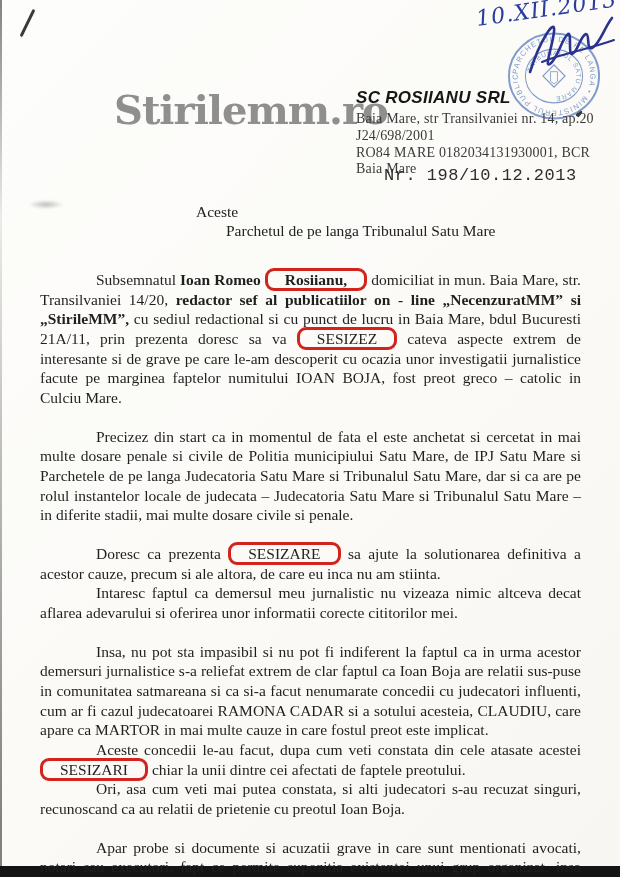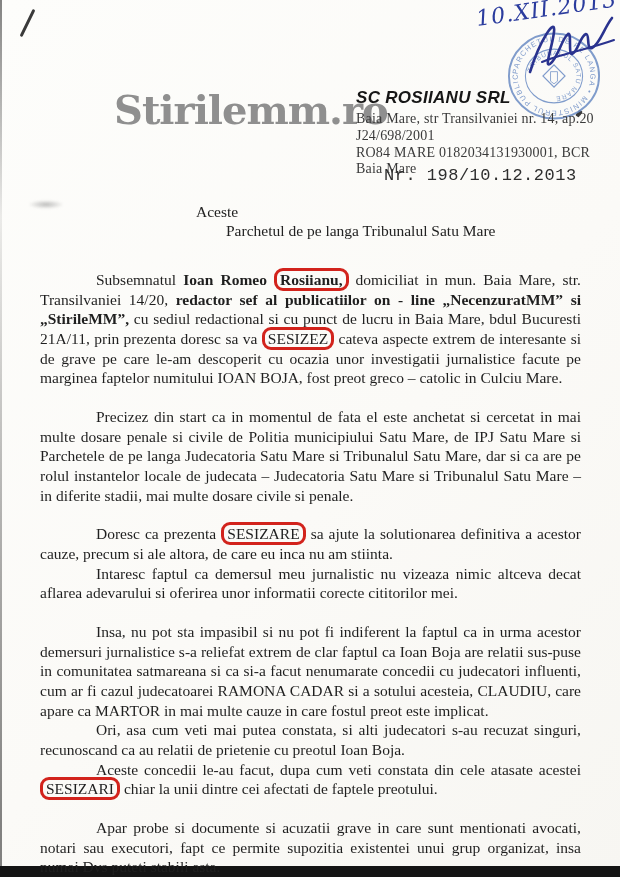--- a/index.html
+++ b/index.html
@@ -51,21 +51,21 @@
     font-size:17px;color:#2e2e2e;letter-spacing:.5px;}
   
   .recipient{position:absolute;left:196px;top:203px;font-size:15.5px;color:#222;}
   .recipient .line2{margin-left:30px;margin-top:1px;}
   
   .body-text{position:absolute;left:40px;top:251px;width:541px;}
   .para{margin:0;text-align:justify;text-indent:56px;font-size:15.5px;line-height:1.27;color:#1f1f1f;}
   .para.spaced{margin-top:19px;}
   .bold{font-weight:bold;}
   .circled{
-    border:3px solid #d2231c;border-radius:9px;padding:0 3px;
+    border:3px solid #d2231c;border-radius:9px;padding:0 17px;
     -webkit-box-decoration-break:clone;box-decoration-break:clone;
   }
 </style>
 </head>
 <body>
 
 <div class="page">
 
   <div class="pen-stroke"></div>
   <div class="smudge"></div>
@@ -120,18 +120,18 @@
     <div class="line1">Aceste</div>
     <div class="line2">Parchetul de pe langa Tribunalul Satu Mare</div>
   </div>
 
   <div class="body-text">
       <p class="para spaced"><span>Subsemnatul </span><span class="bold">Ioan Romeo </span><span class="bold circled">Rosiianu,</span><span> domiciliat in mun. Baia Mare, str. Transilvaniei 14/20, </span><span class="bold">redactor sef al publicatiilor on - line „NecenzuratMM” si „StirileMM”,</span><span> cu sediul redactional si cu punct de lucru in Baia Mare, bdul Bucuresti 21A/11, prin prezenta doresc sa va </span><span class="circled">SESIZEZ</span><span> cateva aspecte extrem de interesante si de grave pe care le-am descoperit cu ocazia unor investigatii jurnalistice facute pe marginea faptelor numitului IOAN BOJA, fost preot greco – catolic in Culciu Mare.</span></p>
       <p class="para spaced"><span>Precizez din start ca in momentul de fata el este anchetat si cercetat in mai multe dosare penale si civile de Politia municipiului Satu Mare, de IPJ Satu Mare si Parchetele de pe langa Judecatoria Satu Mare si Tribunalul Satu Mare, dar si ca are pe rolul instantelor locale de judecata – Judecatoria Satu Mare si Tribunalul Satu Mare – in diferite stadii, mai multe dosare civile si penale.</span></p>
       <p class="para spaced"><span>Doresc ca prezenta </span><span class="circled">SESIZARE</span><span> sa ajute la solutionarea definitiva a acestor cauze, precum si ale altora, de care eu inca nu am stiinta.</span></p>
       <p class="para"><span>Intaresc faptul ca demersul meu jurnalistic nu vizeaza nimic altceva decat aflarea adevarului si oferirea unor informatii corecte cititorilor mei.</span></p>
       <p class="para spaced"><span>Insa, nu pot sta impasibil si nu pot fi indiferent la faptul ca in urma acestor demersuri jurnalistice s-a reliefat extrem de clar faptul ca Ioan Boja are relatii sus-puse in comunitatea satmareana si ca si-a facut nenumarate concedii cu judecatori influenti, cum ar fi cazul judecatoarei RAMONA CADAR si a sotului acesteia, CLAUDIU, care apare ca MARTOR in mai multe cauze in care fostul preot este implicat.</span></p>
+      <p class="para"><span>Aceste concedii le-au facut, dupa cum veti constata din cele atasate acestei </span><span class="circled">SESIZARI</span><span> chiar la unii dintre cei afectati de faptele preotului.</span></p>
       <p class="para"><span>Ori, asa cum veti mai putea constata, si alti judecatori s-au recuzat singuri, recunoscand ca au relatii de prietenie cu preotul Ioan Boja.</span></p>
-      <p class="para"><span>Aceste concedii le-au facut, dupa cum veti constata din cele atasate acestei </span><span class="circled">SESIZARI</span><span> chiar la unii dintre cei afectati de faptele preotului.</span></p>
       <p class="para spaced"><span>Apar probe si documente si acuzatii grave in care sunt mentionati avocati, notari sau executori, fapt ce permite supozitia existentei unui grup organizat, insa numai Dvs puteti stabili asta.</span></p>
     </div>
 
 </div>
 
 </body></html>

